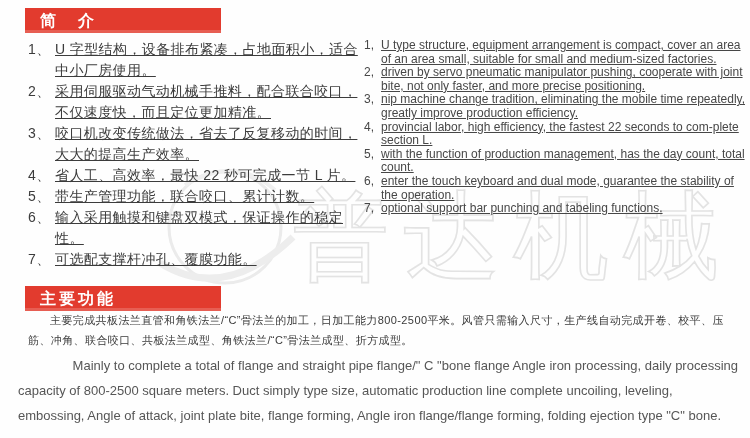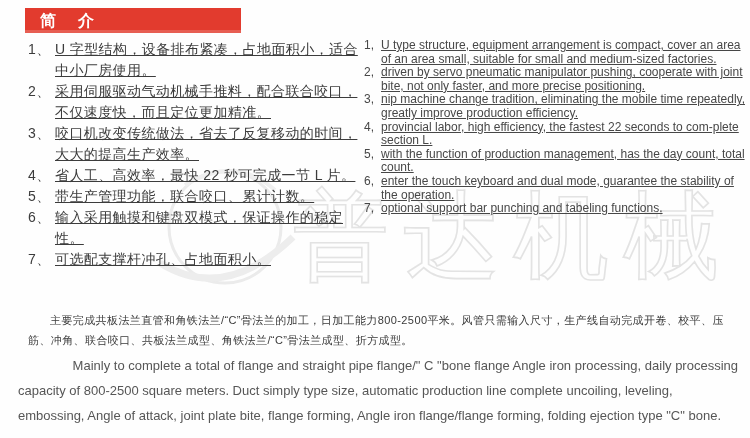--- a/index.html
+++ b/index.html
@@ -13,21 +13,21 @@
   .page{position:absolute;inset:0;background:#fefefe;}
 
   
   .watermark{
     position:absolute;left:125px;top:145px;width:620px;height:155px;
     z-index:0;pointer-events:none;
   }
 
   
   .badge{
-    position:absolute;left:25px;width:216px;height:25px;
+    position:absolute;left:25px;width:196px;height:25px;
     background:#e23b2e;
     box-shadow:inset 0 -3px 0 rgba(255,255,255,0.18);
     color:#ffffff;font-size:16px;font-weight:bold;
     line-height:25px;padding-left:15px;box-sizing:border-box;
     letter-spacing:3px;z-index:2;
   }
   .badge-intro{top:8px;}
   .badge-functions{top:286px;}
 
   
@@ -92,21 +92,21 @@
     <div class="li">
       <span class="num">5、</span>
       <span class="txt">带生产管理功能，联合咬口、累计计数。</span>
     </div>
     <div class="li">
       <span class="num">6、</span>
       <span class="txt">输入采用触摸和键盘双模式，保证操作的稳定性。</span>
     </div>
     <div class="li">
       <span class="num">7、</span>
-      <span class="txt">可选配支撑杆冲孔、占地面积小。</span>
+      <span class="txt">可选配支撑杆冲孔、覆膜功能。</span>
     </div>
   </div>
 
   <div class="col col-en">
     <div class="li">
       <span class="num">1,</span>
       <span class="txt">U type structure, equipment arrangement is compact, cover an area of an area small, suitable for small and medium-sized factories.</span>
     </div>
     <div class="li">
       <span class="num">2,</span>
@@ -127,17 +127,20 @@
     <div class="li">
       <span class="num">6,</span>
       <span class="txt">enter the touch keyboard and dual mode, guarantee the stability of the operation.</span>
     </div>
     <div class="li">
       <span class="num">7,</span>
       <span class="txt">optional support bar punching and tabeling functions.</span>
     </div>
   </div>
 
+  <div class="badge badge-functions">
+    <span>主要功能</span>
+  </div>
 
   <p class="cn-para">主要完成共板法兰直管和角铁法兰/“C”骨法兰的加工，日加工能力800-2500平米。风管只需输入尺寸，生产线自动完成开卷、校平、压筋、冲角、联合咬口、共板法兰成型、角铁法兰/“C”骨法兰成型、折方成型。</p>
   <p class="en-para">Mainly to complete a total of flange and straight pipe flange/" C "bone flange Angle iron processing, daily processing capacity of 800-2500 square meters. Duct simply type size, automatic production line complete uncoiling, leveling, embossing, Angle of attack, joint plate bite, flange forming, Angle iron flange/flange forming, folding ejection type "C" bone.</p>
 
 </div>
 
 </body></html>

